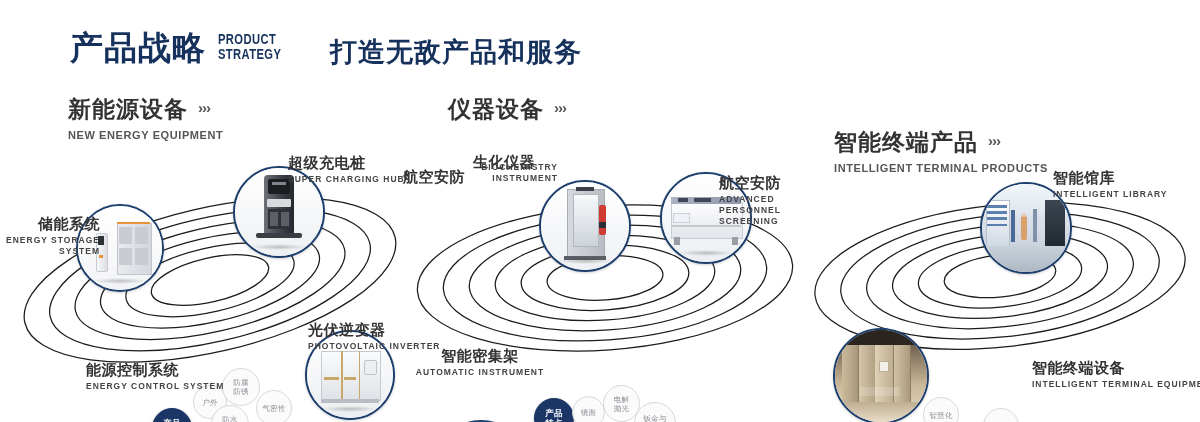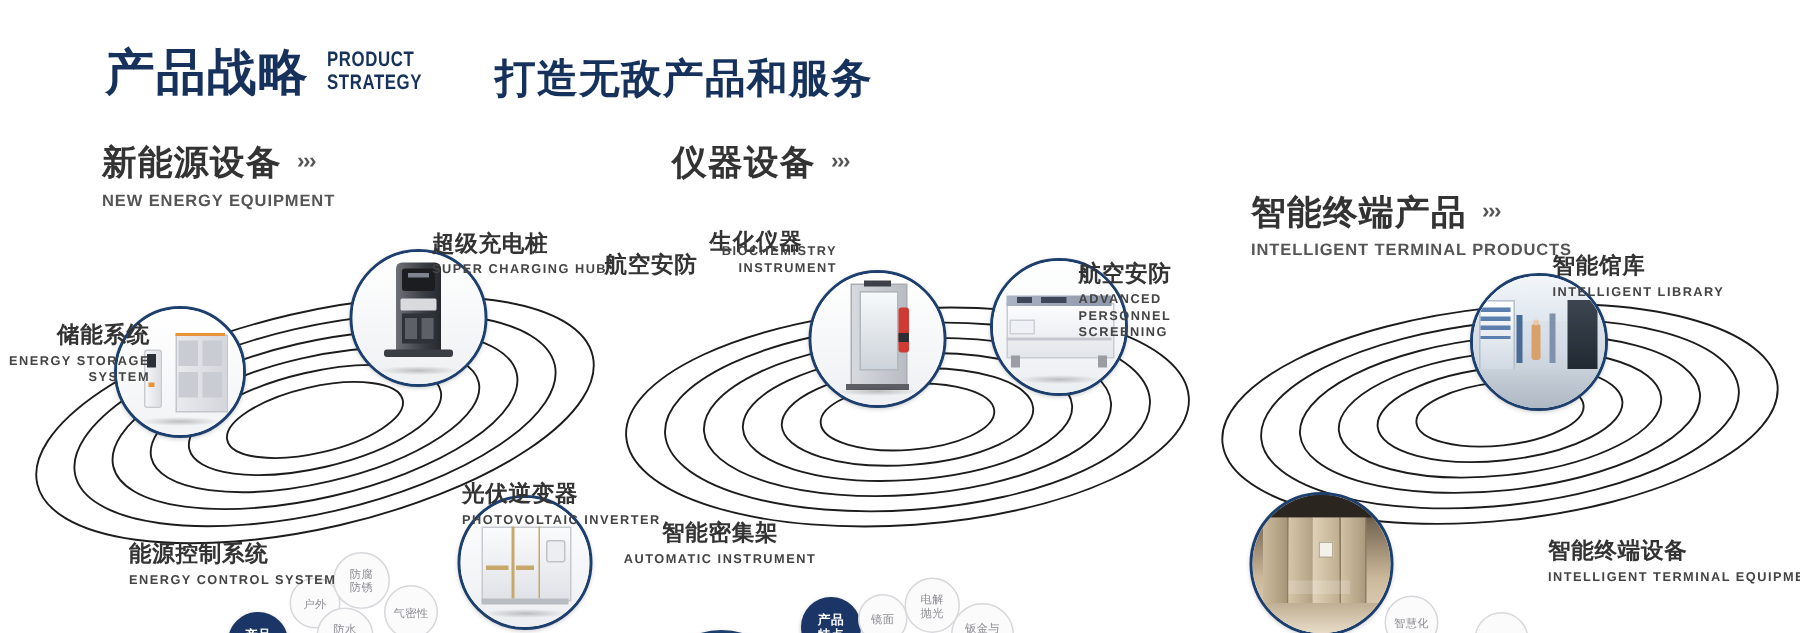--- a/index.html
+++ b/index.html
@@ -315,21 +315,21 @@
       <div style="position:absolute;left:8%;top:16%;width:17%;height:62%;background:linear-gradient(90deg,#cbbb9c,#a8967a);border-right:1px solid #8b7c63;"></div>
       <div style="position:absolute;left:26%;top:16%;width:17%;height:62%;background:linear-gradient(90deg,#d6c6a8,#b3a184);border-right:1px solid #8b7c63;"></div>
       <div style="position:absolute;left:44%;top:16%;width:19%;height:62%;background:linear-gradient(90deg,#e0d2b7,#c0ae90);border-right:1px solid #8b7c63;"></div>
       <div style="position:absolute;left:64%;top:16%;width:17%;height:62%;background:linear-gradient(90deg,#d2c2a4,#ab9a7e);border-right:1px solid #8b7c63;"></div>
       <div style="position:absolute;left:48%;top:34%;width:9%;height:10%;background:#f4f1ea;border:1px solid #b9ad96;"></div>
       <div style="position:absolute;left:0;top:78%;width:100%;height:22%;background:linear-gradient(180deg,#bfae92,#e8dcc8);"></div>
       <div style="position:absolute;left:26%;top:62%;width:45%;height:10%;background:rgba(255,255,255,.18);"></div>
     </div>
   </div>
 
-  <div class="cap left" style="left:240px; top:18px;">
+  <div class="cap left" style="left:258px; top:18px;">
     <div class="cn">智能馆库</div>
     <div class="en">INTELLIGENT LIBRARY</div>
   </div>
 
   <div class="cap left" style="left:237px; top:208px;">
     <div class="cn">智能终端设备</div>
     <div class="en">INTELLIGENT TERMINAL EQUIPMENT</div>
   </div>
 
 </div>

